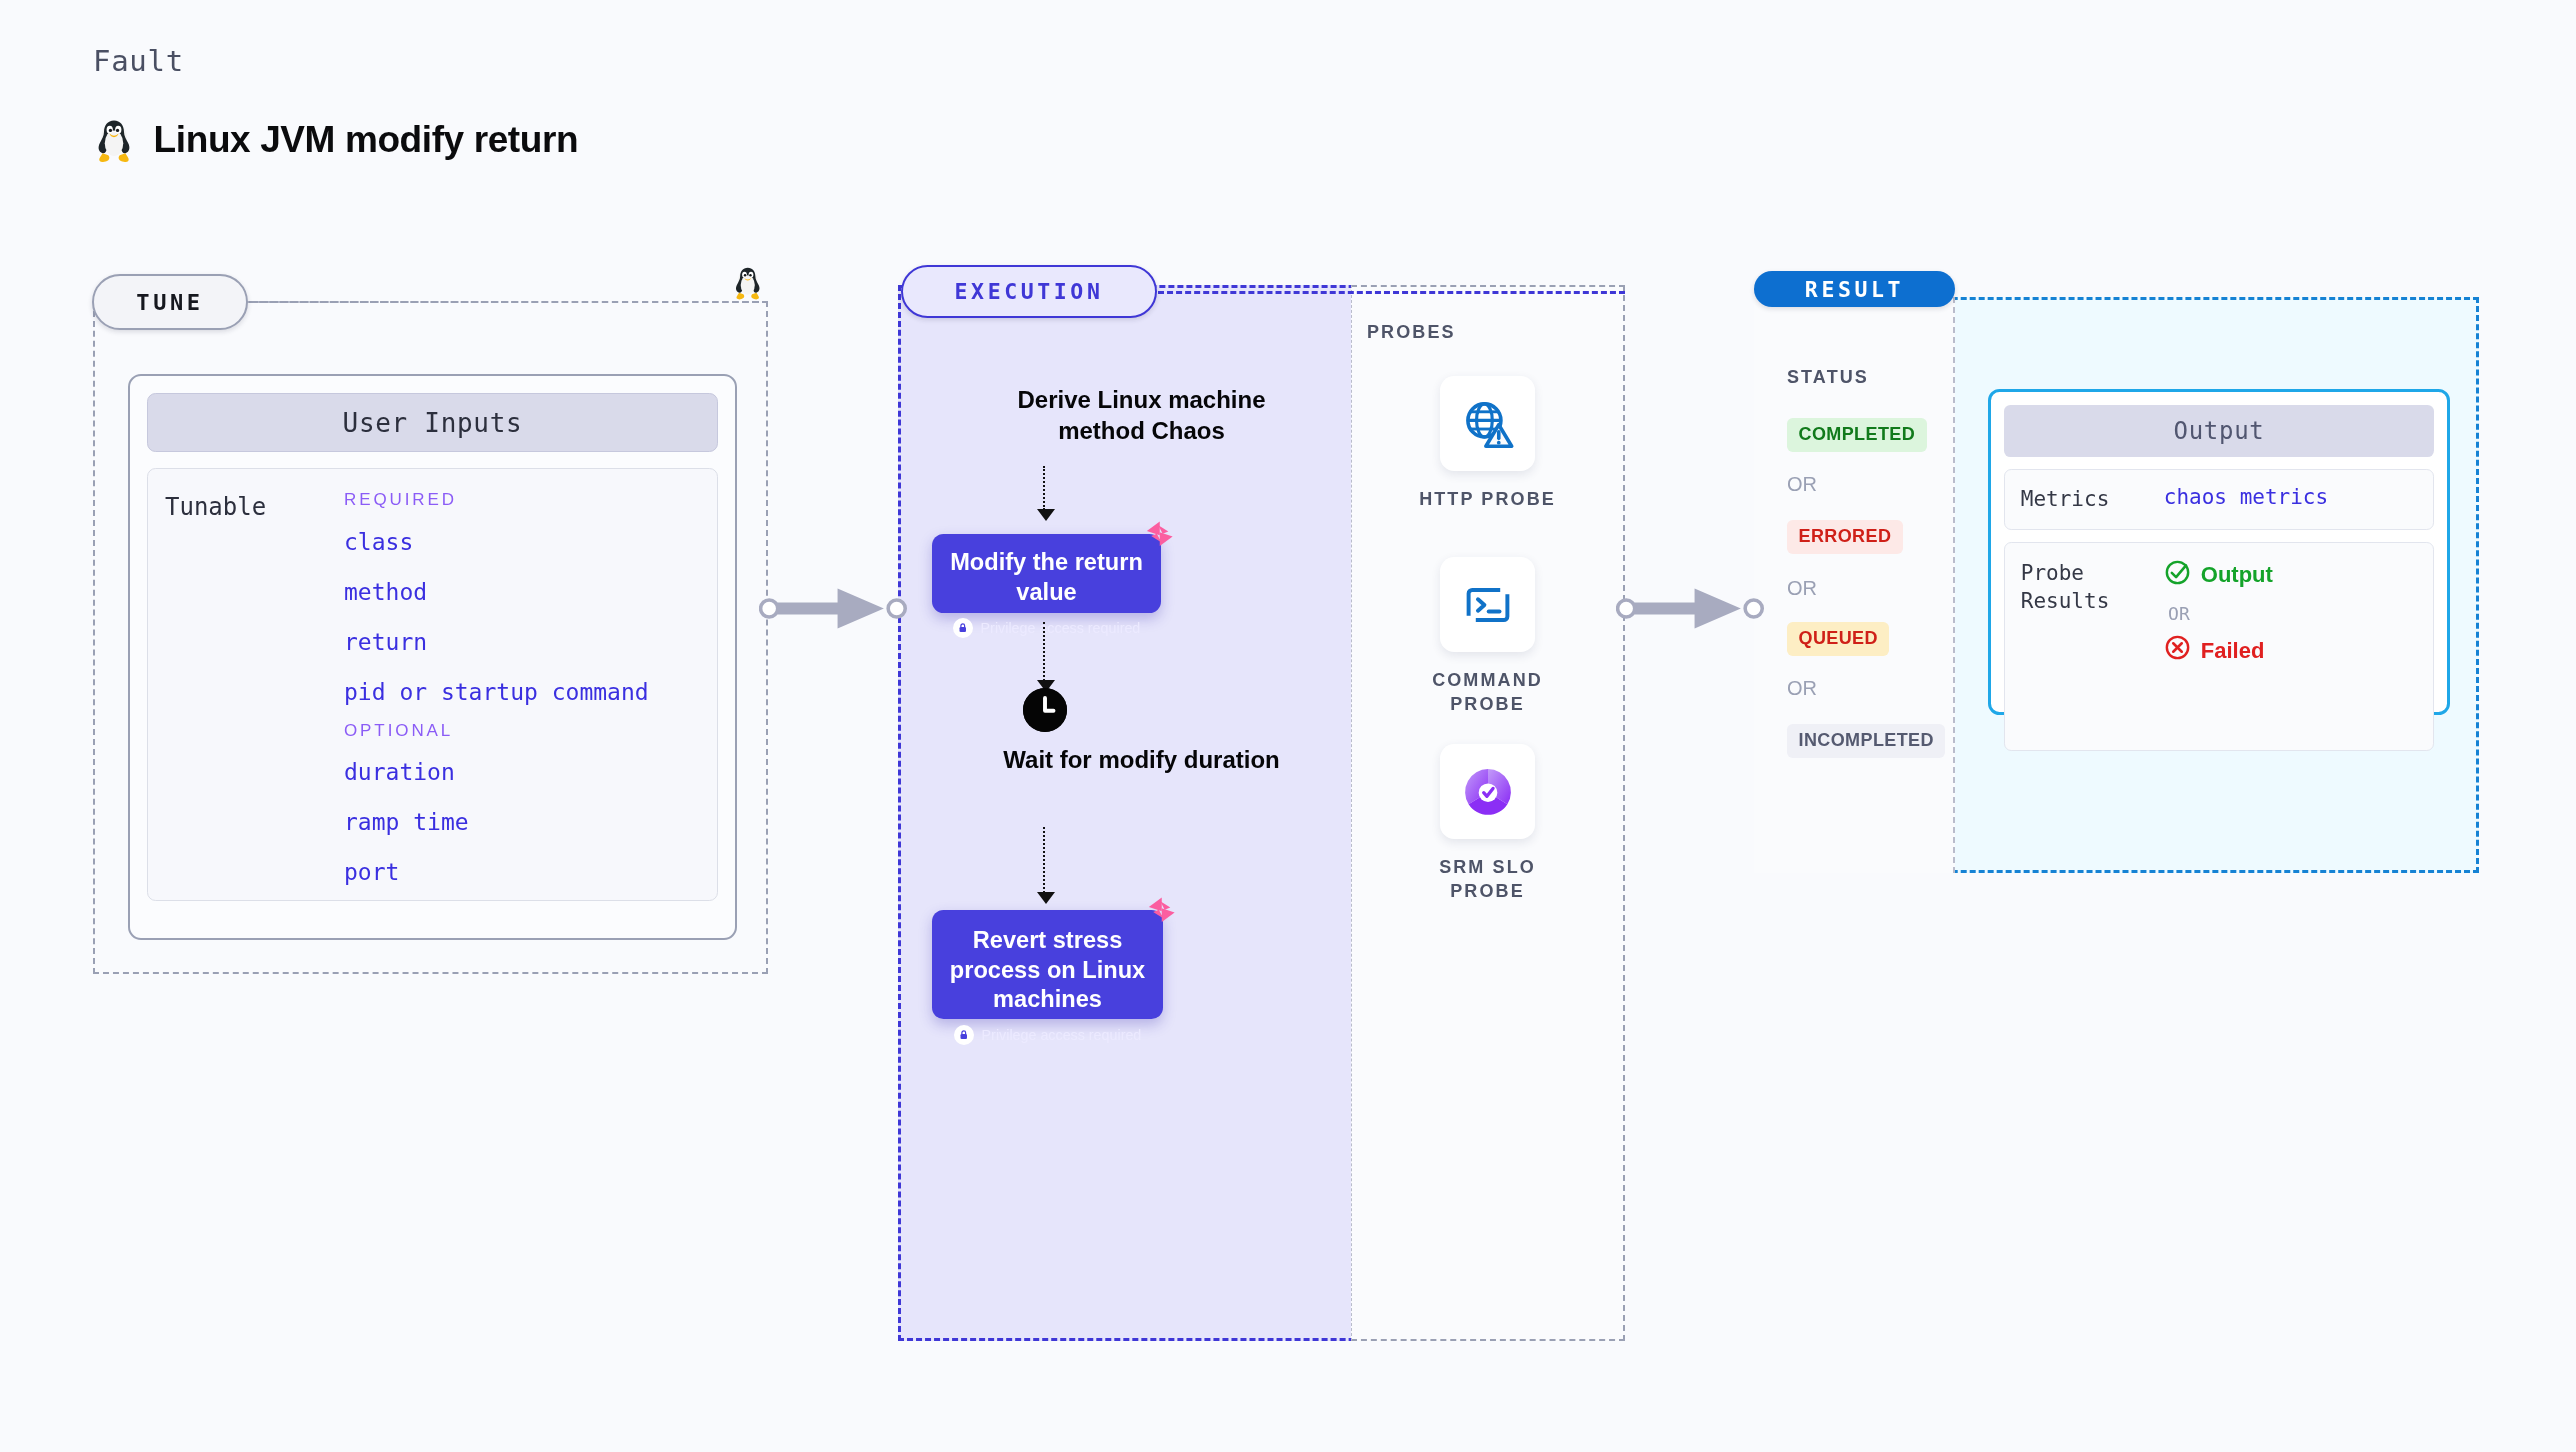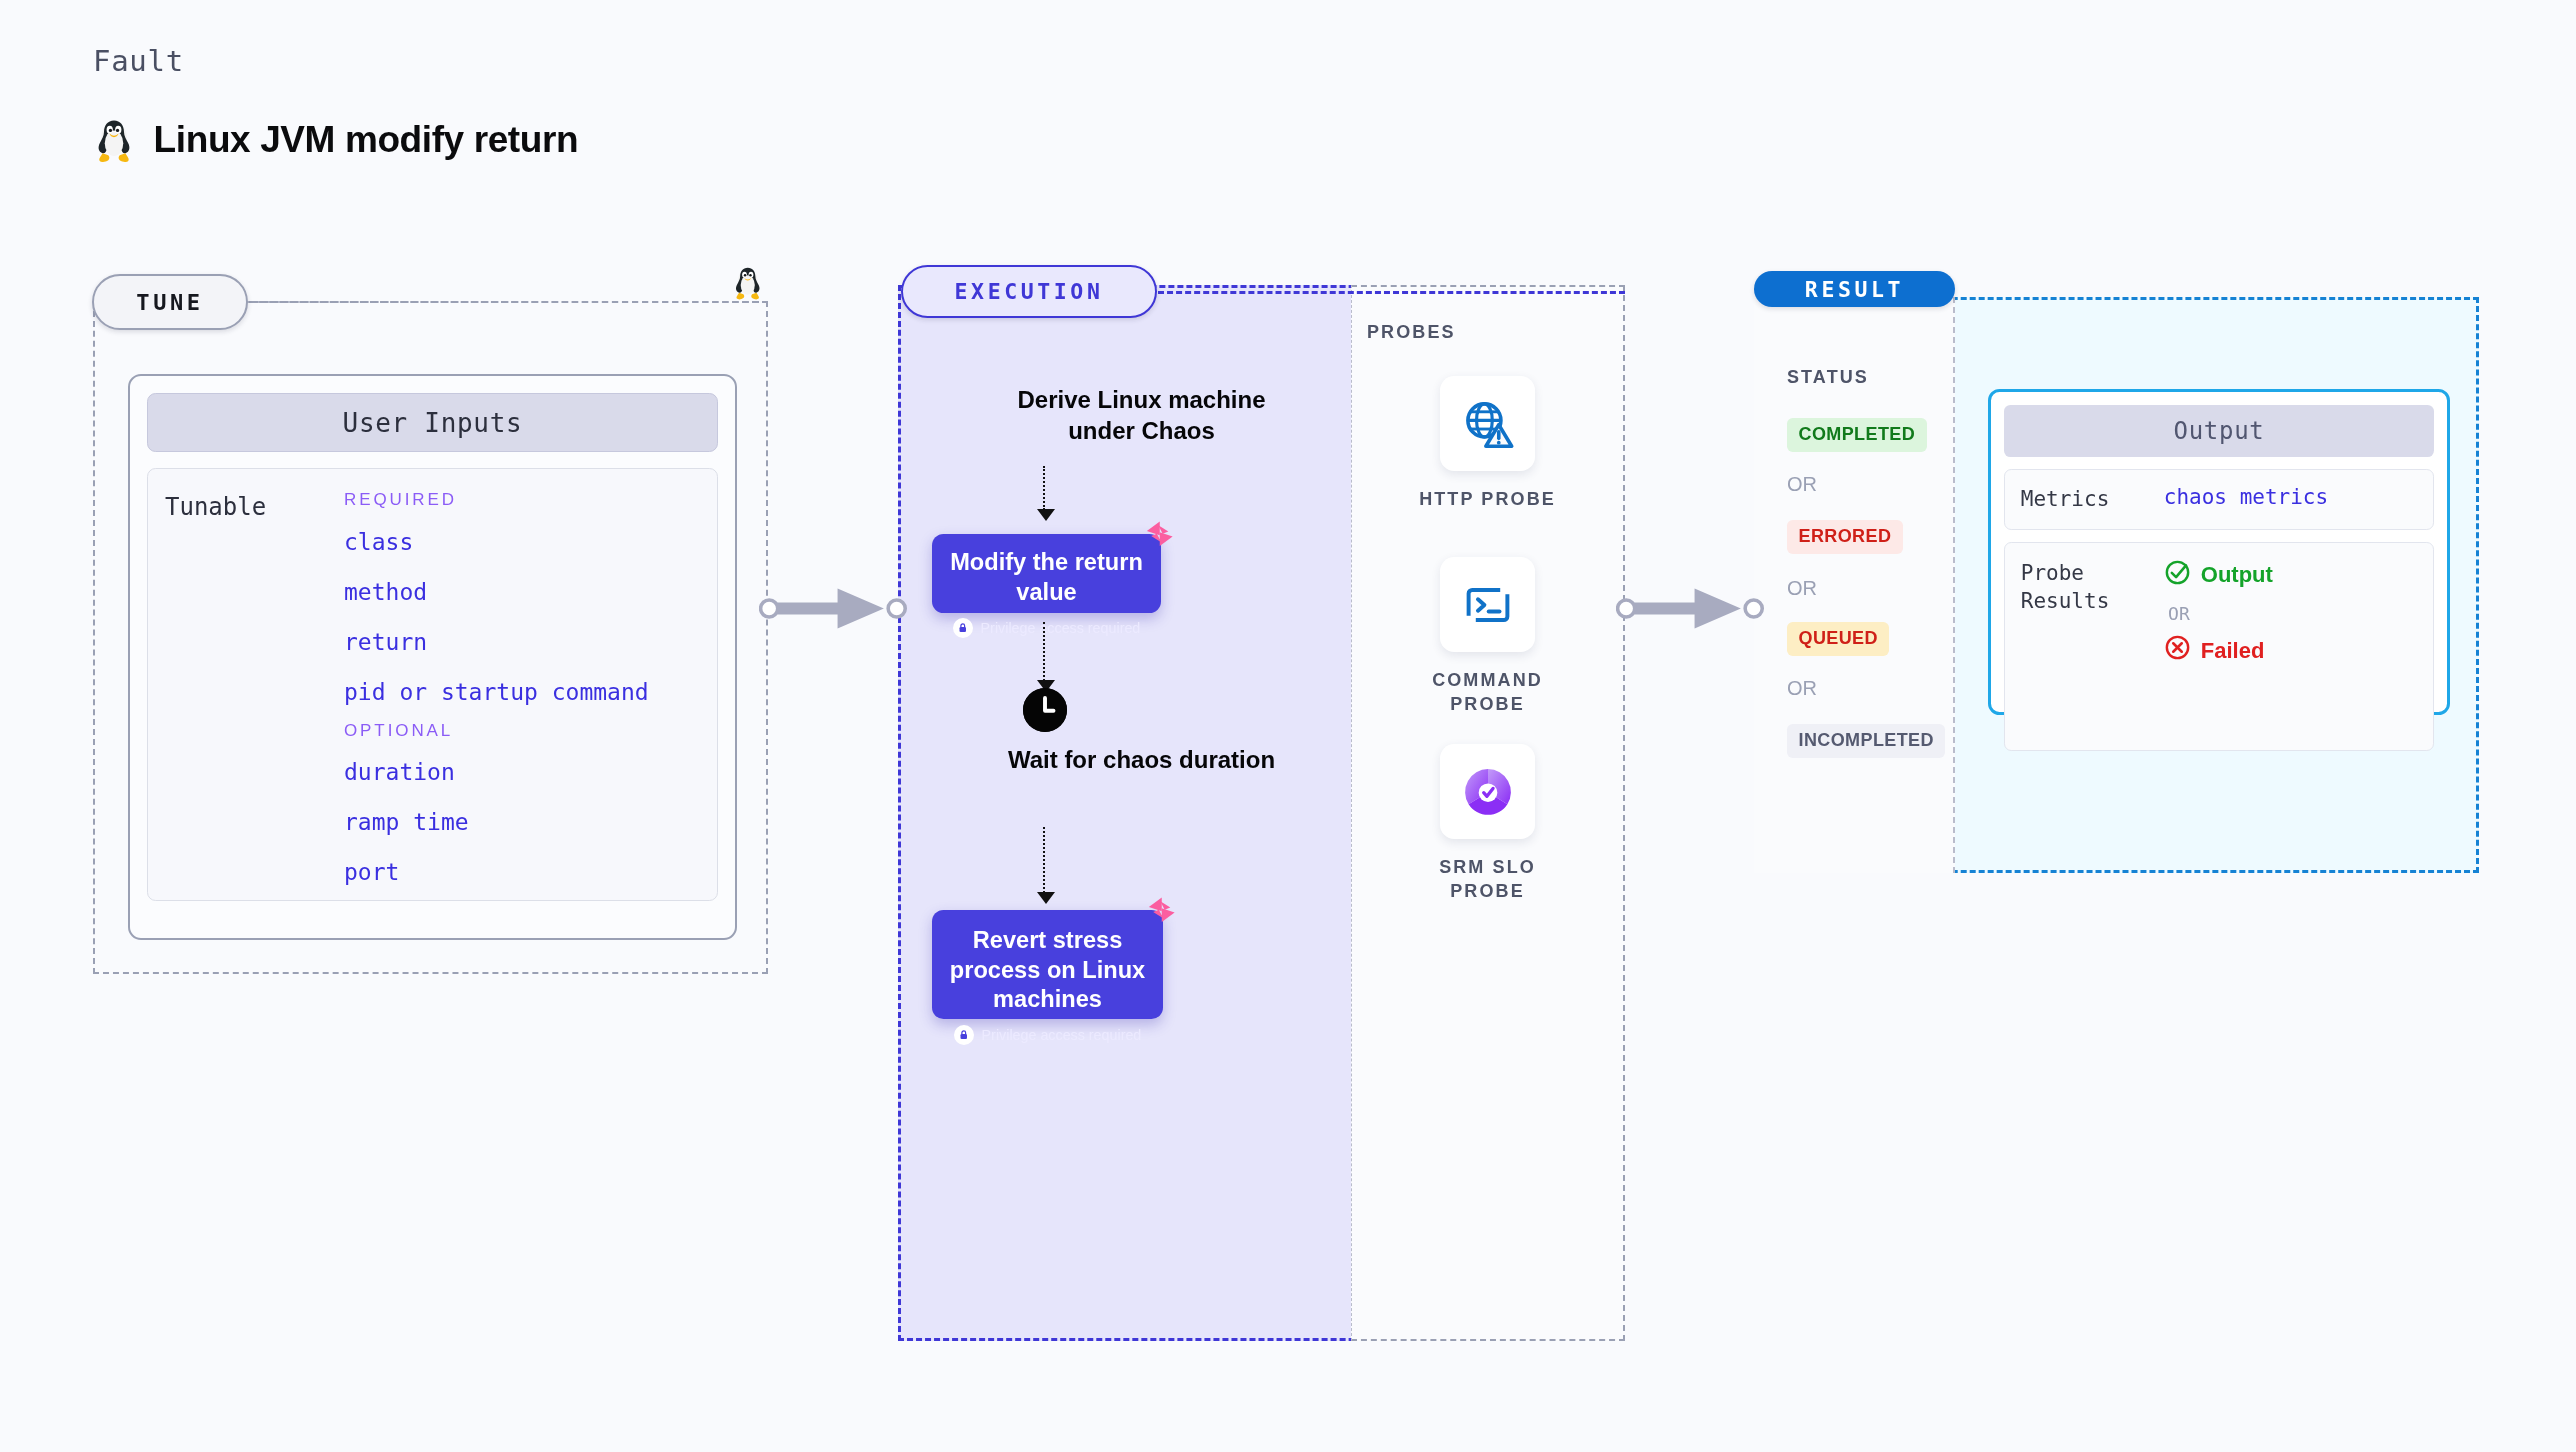--- a/index.html
+++ b/index.html
@@ -420,21 +420,21 @@
     <circle cx="14" cy="40" r="12" fill="#fff" stroke="#a8abc0" stroke-width="5"></circle>
     <circle cx="193" cy="40" r="12" fill="#fff" stroke="#a8abc0" stroke-width="5"></circle>
   </svg>
 </div>
 
 <div class="panel" id="exec-panel"></div>
 <div id="exec-connector-top"></div>
 <div class="pill" id="exec-pill">EXECUTION</div>
 
 <div class="exec-inner">
-  <div class="flow-text" style="left:93px; top:100px;">Derive Linux machine under Chaos</div>
+  <div class="flow-text" style="left:93px; top:100px;">Derive Linux machine method Chaos</div>
 
   <div class="vert-arrow" style="left:145px; top:181px; height:44px;"></div>
 
   <div class="flow-card" style="left:34px; top:249px; width:229px; height:79px; padding-top:14.3px;">
     <div class="card-title">Modify the return value</div>
     <div class="priv-row">
       <span class="lock-badge">
         <svg width="11.5" height="11.5" viewBox="0 0 16 16">
           <rect x="3.5" y="7" width="9" height="7" rx="1.6" fill="#4840dd"></rect>
           <path d="M5.4 7V5.3a2.6 2.6 0 0 1 5.2 0V7" fill="none" stroke="#4840dd" stroke-width="1.7"></path>
@@ -454,21 +454,21 @@
 
   <div class="vert-arrow" style="left:145px; top:337px; height:59px;"></div>
 
   <div class="clock-icon" style="left:125px; top:403px;">
     <svg width="44" height="44" viewBox="0 0 62 62">
       <circle cx="31" cy="31" r="31" fill="#050505"></circle>
       <path d="M31 14 V32 H43" stroke="#fff" stroke-width="5.5" fill="none" stroke-linecap="round" stroke-linejoin="round"></path>
     </svg>
   </div>
 
-  <div class="flow-text" style="left:93px; top:460px;">Wait for chaos duration</div>
+  <div class="flow-text" style="left:93px; top:460px;">Wait for modify duration</div>
 
   <div class="vert-arrow" style="left:145px; top:542px; height:66px;"></div>
 
   <div class="flow-card" style="left:34px; top:625px; width:231px; height:109px; padding-top:15.8px;">
     <div class="card-title">Revert stress process on Linux machines</div>
     <div class="priv-row">
       <span class="lock-badge">
         <svg width="11.5" height="11.5" viewBox="0 0 16 16">
           <rect x="3.5" y="7" width="9" height="7" rx="1.6" fill="#4840dd"></rect>
           <path d="M5.4 7V5.3a2.6 2.6 0 0 1 5.2 0V7" fill="none" stroke="#4840dd" stroke-width="1.7"></path>

